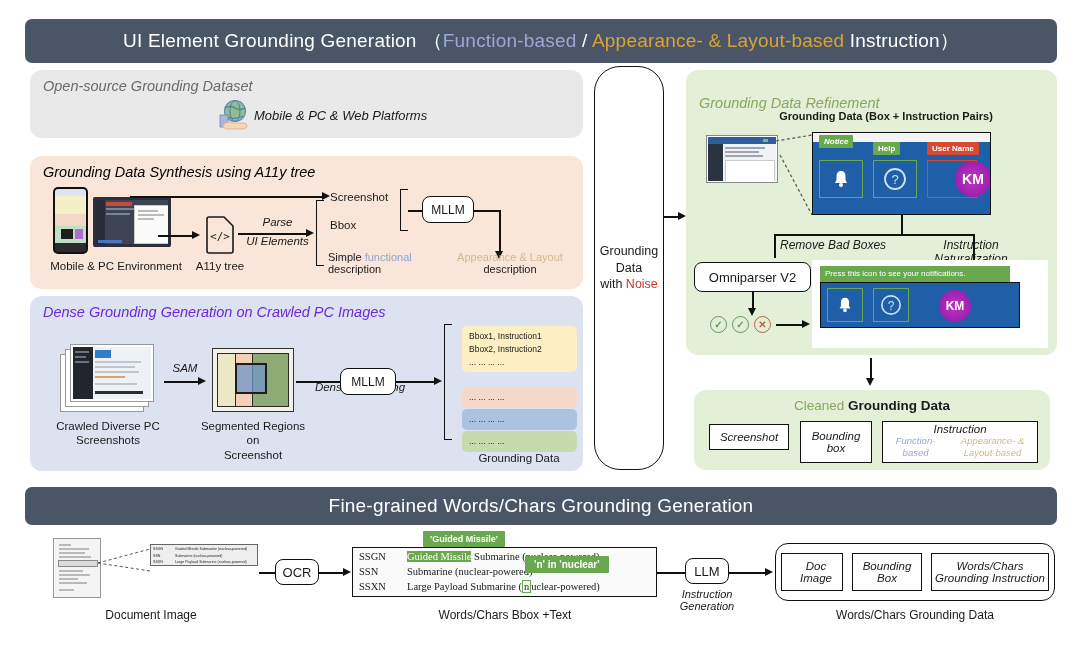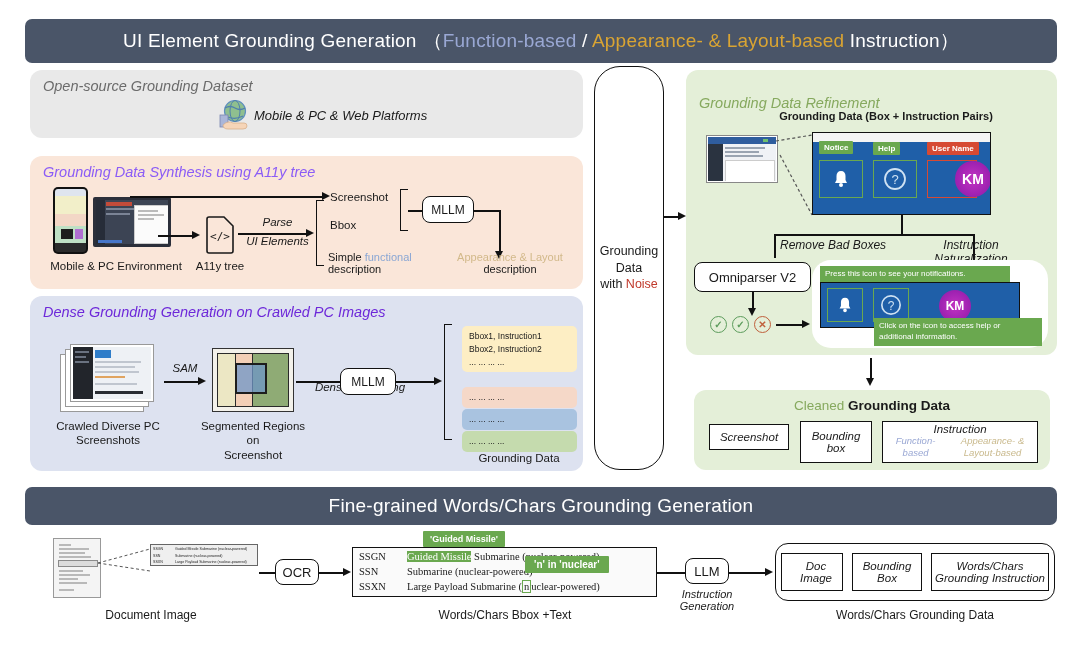--- a/index.html
+++ b/index.html
@@ -126,21 +126,21 @@
       <path d="M12 18 Q19 21 27 17" stroke="#4f7fae" stroke-width="1.3" fill="none"></path>
       <ellipse cx="19" cy="12" rx="5" ry="10.5" fill="none" stroke="#4f7fae" stroke-width="1"></ellipse>
       <rect x="4" y="16" width="8" height="12" fill="#aab6d8" stroke="#7a86b0" stroke-width="0.8"></rect>
       <path d="M7 26 Q12 21 17 24 L28 24 Q31 24 31 27 Q31 30 27 30 L12 30 Q7 30 7 26 Z" fill="#f6d5b8" stroke="#d8b08c" stroke-width="0.8"></path>
     </svg>
   </div>
   <div class="abs" style="left:224px;top:38px;font-size:13px;font-style:italic;">Mobile &amp; PC &amp; Web Platforms</div>
 </div>
 
 <div class="abs panel" style="left:30px;top:156px;width:553px;height:133px;background:#fae6d9;">
-  <div class="abs panel-title" style="left:13px;top:8px;color:#8b5cf6;">Grounding Data Synthesis using A11y tree</div>
+  <div class="abs panel-title" style="left:13px;top:8px;color:#000000;">Grounding Data Synthesis using A11y tree</div>
 
   <div class="abs phone" style="left:23px;top:31px;width:35px;height:67px;">
     <div class="phone-in">
       <div style="height:7px;background:#dfe5ef;"></div>
       <div style="flex:1;background:#f2efc9;"></div>
       <div style="height:12px;background:#f3d7c6;"></div>
       <div style="flex:1;background:#bfe0c4;position:relative;">
         <div style="position:absolute;left:6px;top:3px;width:12px;height:10px;background:#1e1e1e;"></div>
         <div style="position:absolute;left:20px;top:3px;width:8px;height:10px;background:#b06fd0;"></div>
       </div>
@@ -301,21 +301,21 @@
   </div>
 
   <svg class="abs" style="left:88px;top:63px;" width="40" height="85">
     <line x1="2" y1="8" x2="38" y2="2" stroke="#555" stroke-width="1.2" stroke-dasharray="3,2.5"></line>
     <line x1="6" y1="22" x2="38" y2="82" stroke="#555" stroke-width="1.2" stroke-dasharray="3,2.5"></line>
   </svg>
 
   <div class="abs uimock" style="left:126px;top:62px;width:179px;height:83px;border:1.8px solid #111;">
     <div style="position:absolute;left:0;top:0;width:100%;height:9px;background:#f4f4f4;"></div>
 
-    <div class="abs tag" style="left:6px;top:8px;">Notice</div>
+    <div class="abs tag" style="left:6px;top:2px;font-style:italic;">Notice</div>
     <div class="abs selbox" style="left:6px;top:27px;width:44px;height:38px;display:flex;align-items:center;justify-content:center;">
       <svg width="20" height="20" viewBox="0 0 20 20">
         <path d="M10 2 C7 2 5.5 4 5.5 7 L5.5 11 L4 14 L16 14 L14.5 11 L14.5 7 C14.5 4 13 2 10 2 Z" fill="#fff"></path>
         <circle cx="10" cy="16" r="2" fill="#fff"></circle>
       </svg>
     </div>
 
     <div class="abs tag" style="left:60px;top:9px;">Help</div>
     <div class="abs selbox" style="left:60px;top:27px;width:44px;height:38px;display:flex;align-items:center;justify-content:center;">
       <svg width="24" height="24" viewBox="0 0 24 24">
@@ -349,43 +349,39 @@
   <div class="abs arw-d" style="left:62px;top:238px;"></div>
 
   <div class="abs" style="left:24px;top:246px;display:flex;gap:5px;align-items:center;">
     <div class="cir">✓</div>
     <div class="cir">✓</div>
     <div class="cir cir-x">✕</div>
   </div>
   <div class="abs ln-h" style="left:90px;top:254px;width:26px;"></div>
   <div class="abs arw-r" style="left:116px;top:250px;"></div>
 
-  <div class="abs" style="left:126px;top:190px;width:236px;height:88px;background:#fff;border-radius:19px;">
+  <div class="abs" style="left:126px;top:190px;width:236px;height:88px;background:#fff;border-radius:0;">
     <div class="abs callout" style="left:8px;top:6px;width:190px;">Press this icon to see your notifications.</div>
     <div class="abs uimock" style="left:8px;top:22px;width:200px;height:46px;border:1.4px solid #111;">
       <div class="abs selbox" style="left:6px;top:5px;width:36px;height:34px;display:flex;align-items:center;justify-content:center;">
         <svg width="18" height="18" viewBox="0 0 20 20">
           <path d="M10 2 C7 2 5.5 4 5.5 7 L5.5 11 L4 14 L16 14 L14.5 11 L14.5 7 C14.5 4 13 2 10 2 Z" fill="#fff"></path>
           <circle cx="10" cy="16" r="2" fill="#fff"></circle>
         </svg>
       </div>
       <div class="abs selbox" style="left:52px;top:5px;width:36px;height:34px;display:flex;align-items:center;justify-content:center;">
         <svg width="22" height="22" viewBox="0 0 24 24">
           <circle cx="12" cy="12" r="10" fill="none" stroke="#cfe2f3" stroke-width="1.8"></circle>
           <text x="12" y="17" font-size="13" text-anchor="middle" fill="#cfe2f3" font-family="Liberation Sans, sans-serif">?</text>
         </svg>
       </div>
       <div class="abs" style="left:118px;top:7px;width:32px;height:32px;border-radius:50%;background:radial-gradient(circle,#c233c2,#8b18a8);
                   display:flex;align-items:center;justify-content:center;color:#fff;font-weight:bold;font-size:12px;">
         <span>KM</span>
       </div>
-    </div>
-    <div class="abs callout" style="left:62px;top:58px;width:168px;">
-      <div>Click on the icon to access help or</div>
-      <div>additional information.</div>
     </div>
   </div>
 </div>
 
 <div class="abs ln-v" style="left:870px;top:358px;height:22px;"></div>
 <div class="abs arw-d" style="left:866px;top:378px;"></div>
 
 <div class="abs panel" style="left:694px;top:390px;width:356px;height:80px;background:#e4efd8;">
   <div class="abs center" style="left:0;top:8px;width:356px;font-size:13.5px;font-weight:bold;">
     <span style="color:#86a95e;font-weight:normal;">Cleaned </span><span>Grounding Data</span>

